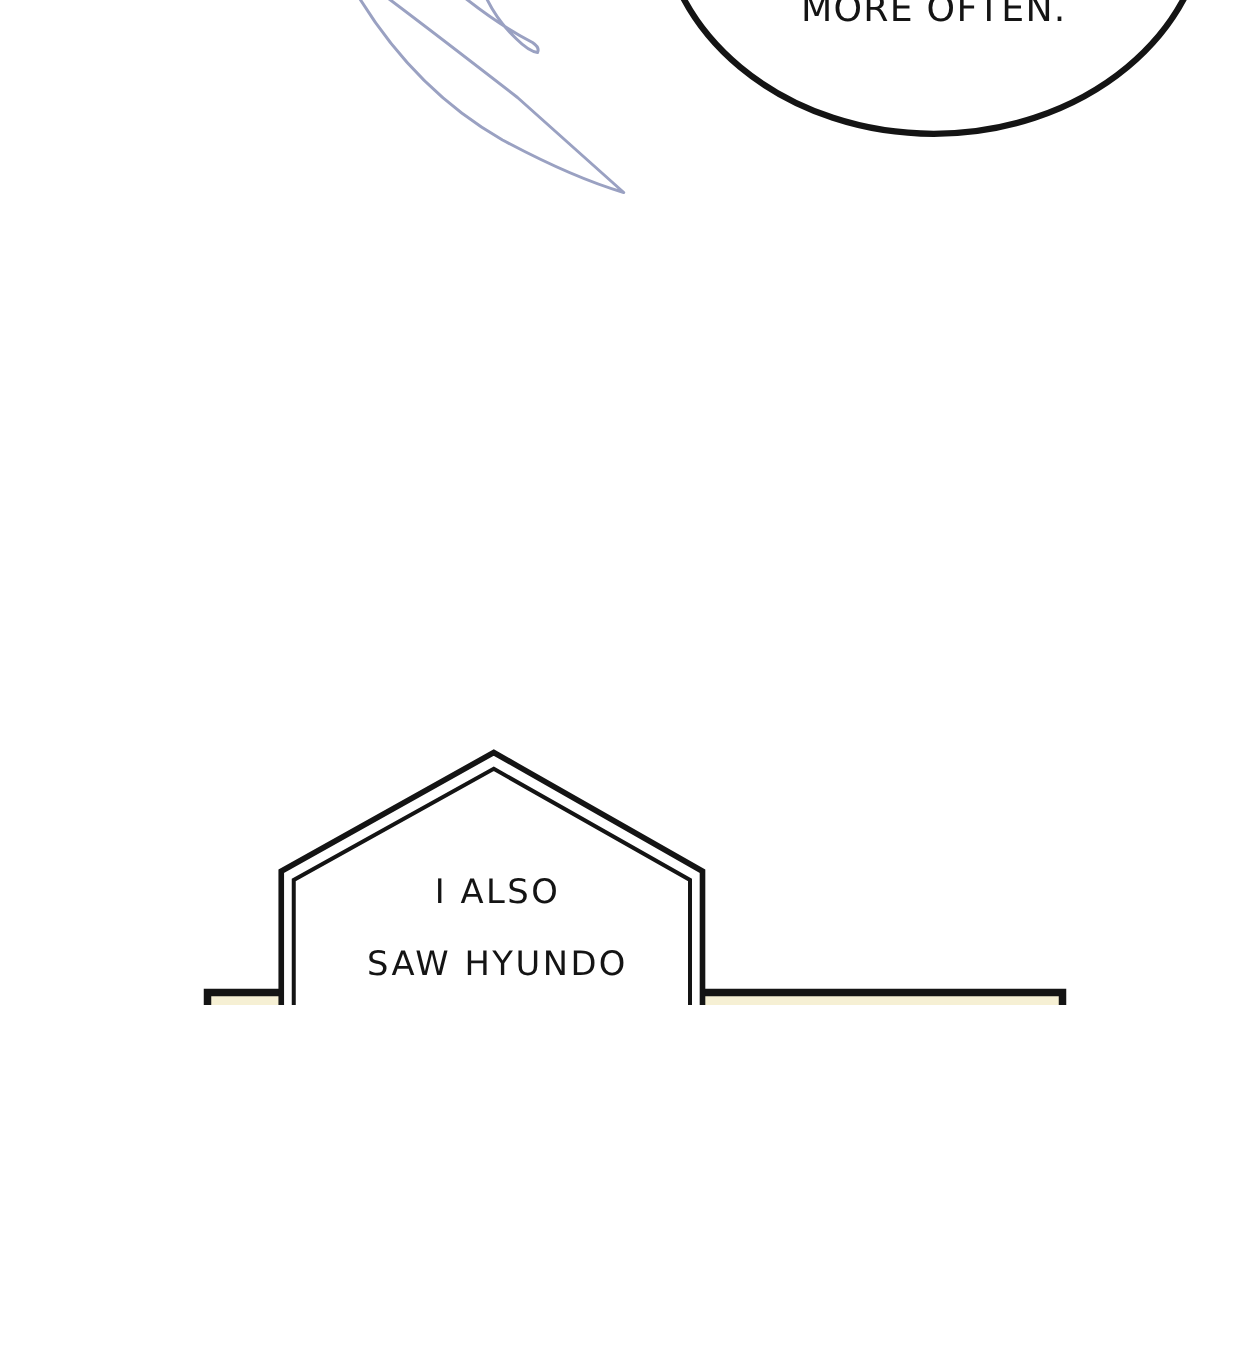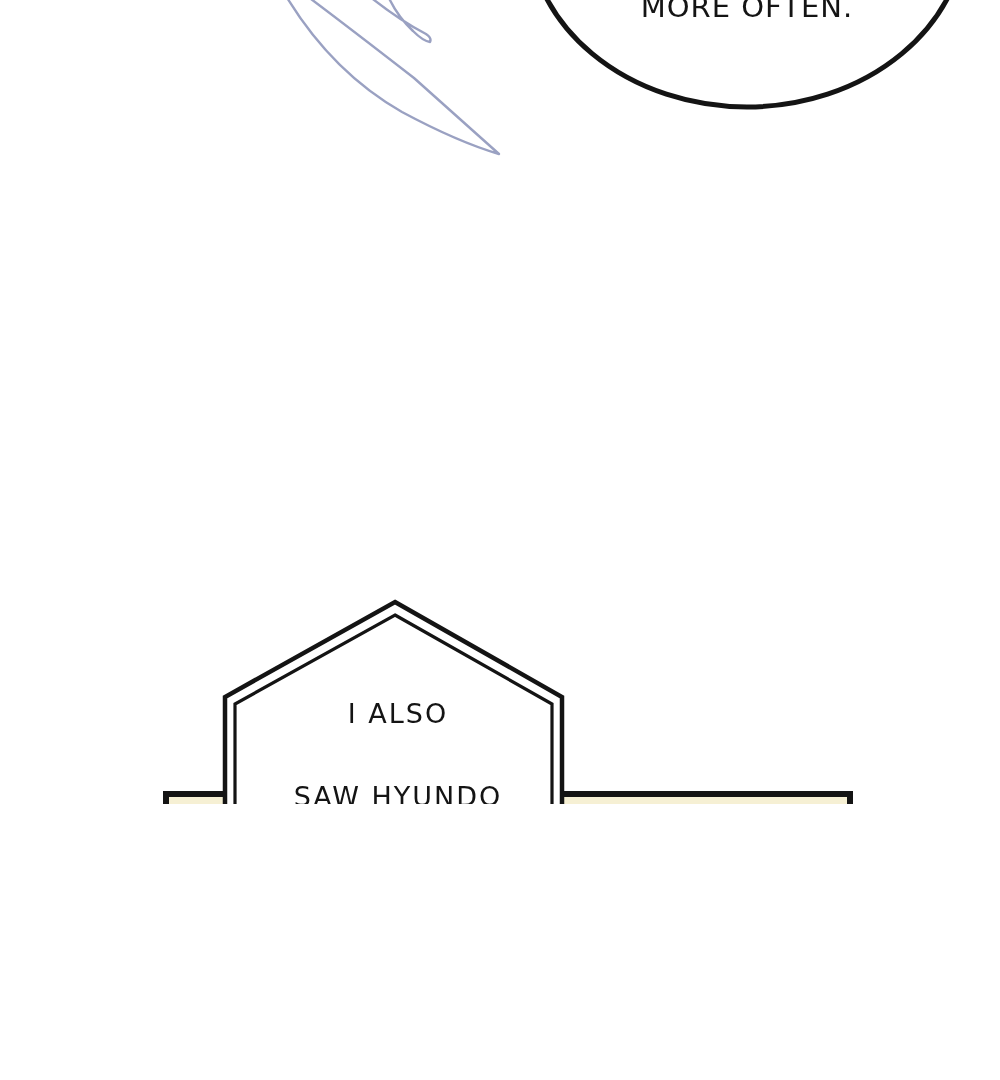--- a/index.html
+++ b/index.html
@@ -3,21 +3,21 @@
 <meta charset="utf-8">
 <style>
   html,body{margin:0;padding:0;}
   body{font-family:"DejaVu Sans",sans-serif;}
   #page{position:relative;width:1000px;height:804px;overflow:hidden;background:var(--page-background,#fff);}
   #artwork{position:absolute;left:0;top:0;}
   .comic-text{position:absolute;color:var(--ink,#141414);font-family:"DejaVu Sans",sans-serif;}
   #bubble-text{left:528px;top:-10px;width:438px;text-align:center;font-size:29px;line-height:34px;letter-spacing:1px;}
   .hexline{left:248px;width:300px;text-align:center;font-size:27px;line-height:32px;letter-spacing:2px;}
   #hexline1{top:698px;}
-  #hexline2{top:781px;}
+  #hexline2{top:756px;}
   #hexline3{top:823px;}
 </style>
 </head>
 <body>
 
 <div id="page">
 
   <svg id="artwork" width="1000" height="1080" viewBox="0 0 1000 1080">
     <defs>
       <clipPath id="panelClip">

